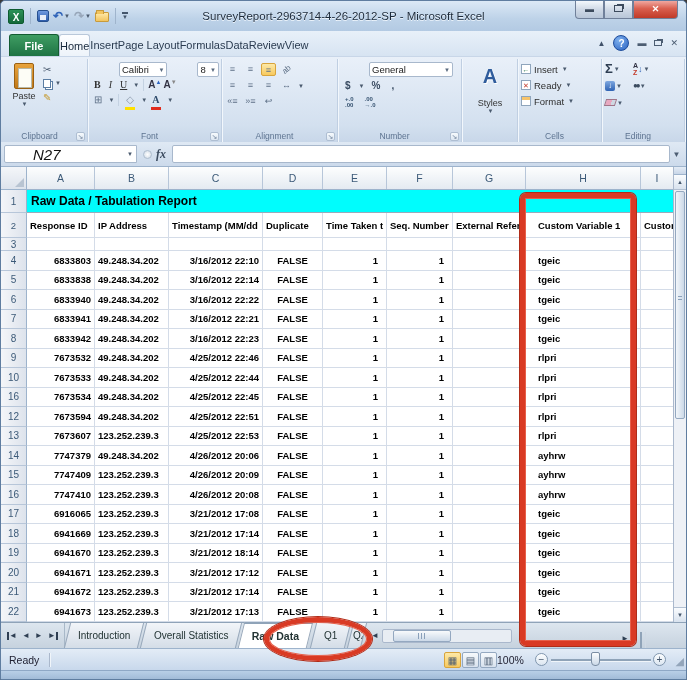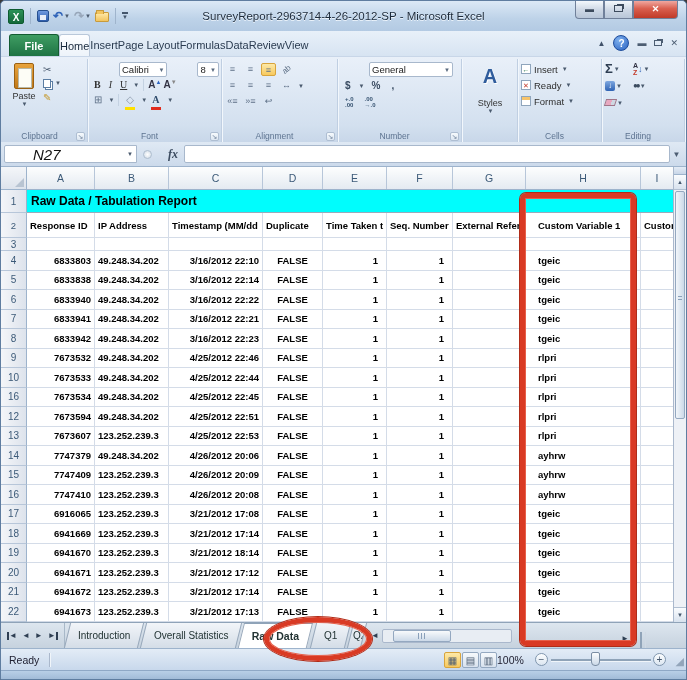--- a/index.html
+++ b/index.html
@@ -89,21 +89,21 @@
   .fillic{width:10px;height:10px;background:linear-gradient(#7fa8e0,#2f63b4);color:#fff;font-size:8px;line-height:10px;text-align:center;border-radius:2px;}
   .azic{font-size:7px;font-weight:bold;line-height:7px;color:#334;display:inline-flex;flex-direction:column;}
   .azic .z{color:#c23a2a;}
   .binoc{letter-spacing:-2px;font-size:8px;color:#3c4c60;}
   .eraser{width:11px;height:7px;background:linear-gradient(90deg,#e8a8c0 60%,#cfd8e2 60%);border:1px solid #a07488;transform:skewX(-18deg);}
   
   .formulabar{height:25px;background:linear-gradient(#dfe9f4,#ccdaeb);display:flex;align-items:center;padding:2px 3px;border-bottom:1px solid #9db3cc;}
   .namebox{width:133px;height:18px;background:#fff;border:1px solid #a8b8cc;display:flex;align-items:center;justify-content:space-between;border-radius:2px 0 0 2px;}
   .namebox .nb{font-size:15px;color:#111;padding-left:28px;font-style:italic;}
   .namebox .drop{padding-right:3px;}
-  .fxzone{display:flex;align-items:center;gap:16px;padding:0 6px;}
+  .fxzone{display:flex;align-items:center;gap:4px;padding:0 6px;}
   .dotbtn{width:9px;height:9px;border-radius:50%;background:radial-gradient(#fff,#cdd8e4);border:1px solid #aebecf;}
   .fx{font-family:"Liberation Serif",serif;font-style:italic;font-weight:bold;font-size:12px;color:#3c4c60;}
   .ffield{flex:1;height:18px;background:#fff;border:1px solid #a8b8cc;border-radius:2px;font-size:10px;line-height:18px;padding-left:4px;color:#000;}
   .fchev{width:13px;text-align:center;font-size:8px;color:#4c5d72;}
   
   .sheetwrap{position:relative;background:#fff;}
   .colheaders{height:23px;display:flex;background:linear-gradient(#fdfefe,#e4eaf1);border-bottom:1px solid #9db3cc;}
   .corner{width:26px;background:linear-gradient(#f4f6f9,#dde3ec);border-right:1px solid #9db3cc;position:relative;}
   .corner:after{content:"";position:absolute;right:2px;bottom:2px;border-left:9px solid transparent;border-bottom:9px solid #b8c4d2;}
   .colh{border-right:1px solid #b7c6d9;font-size:10.5px;color:#3c5a78;text-align:center;line-height:22px;}

